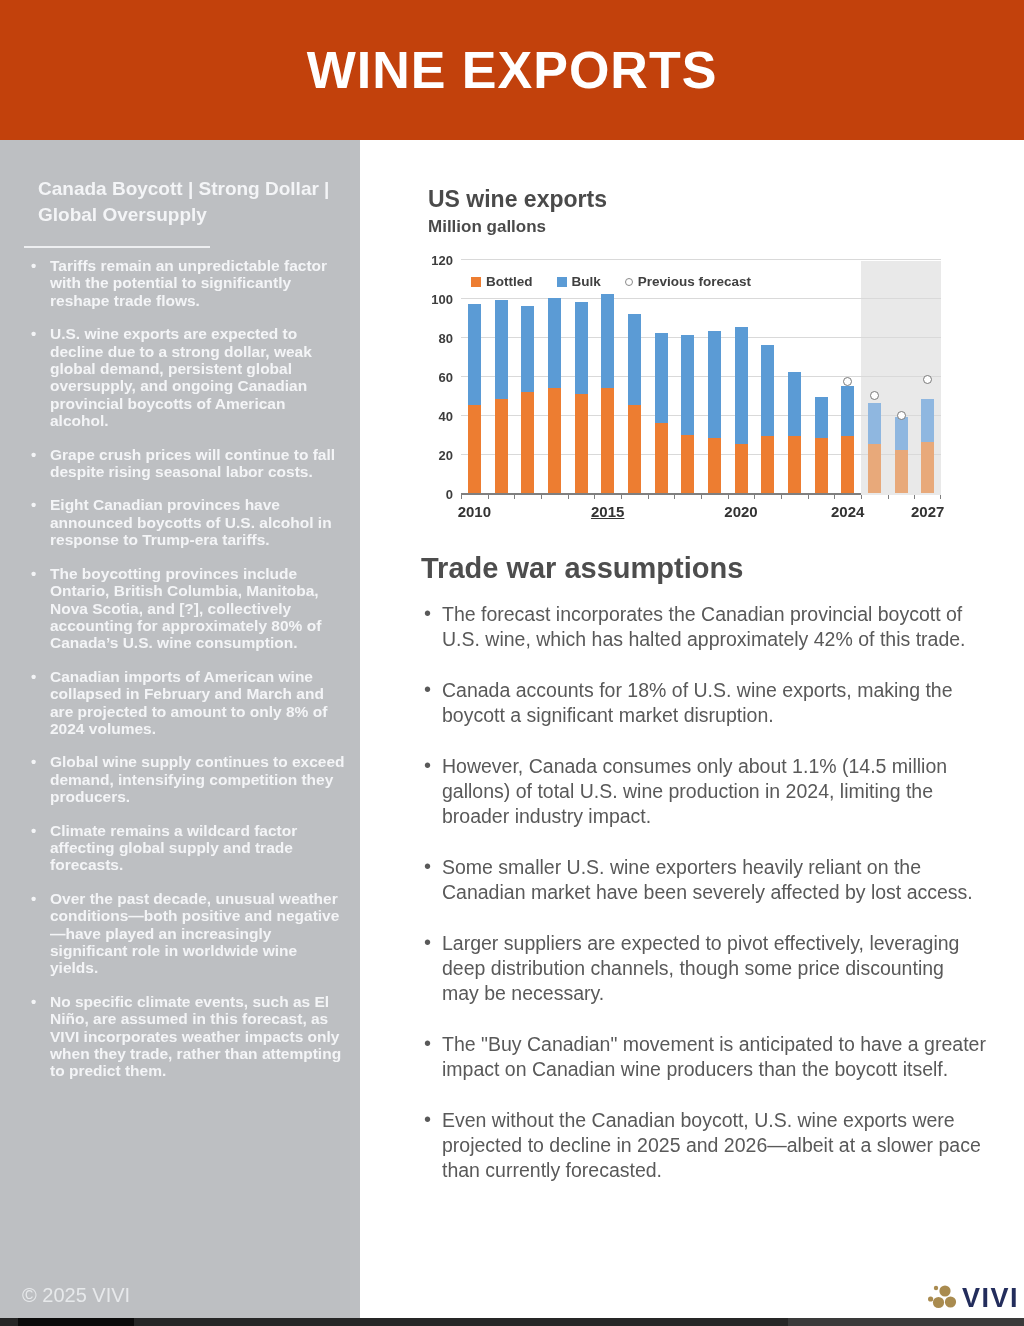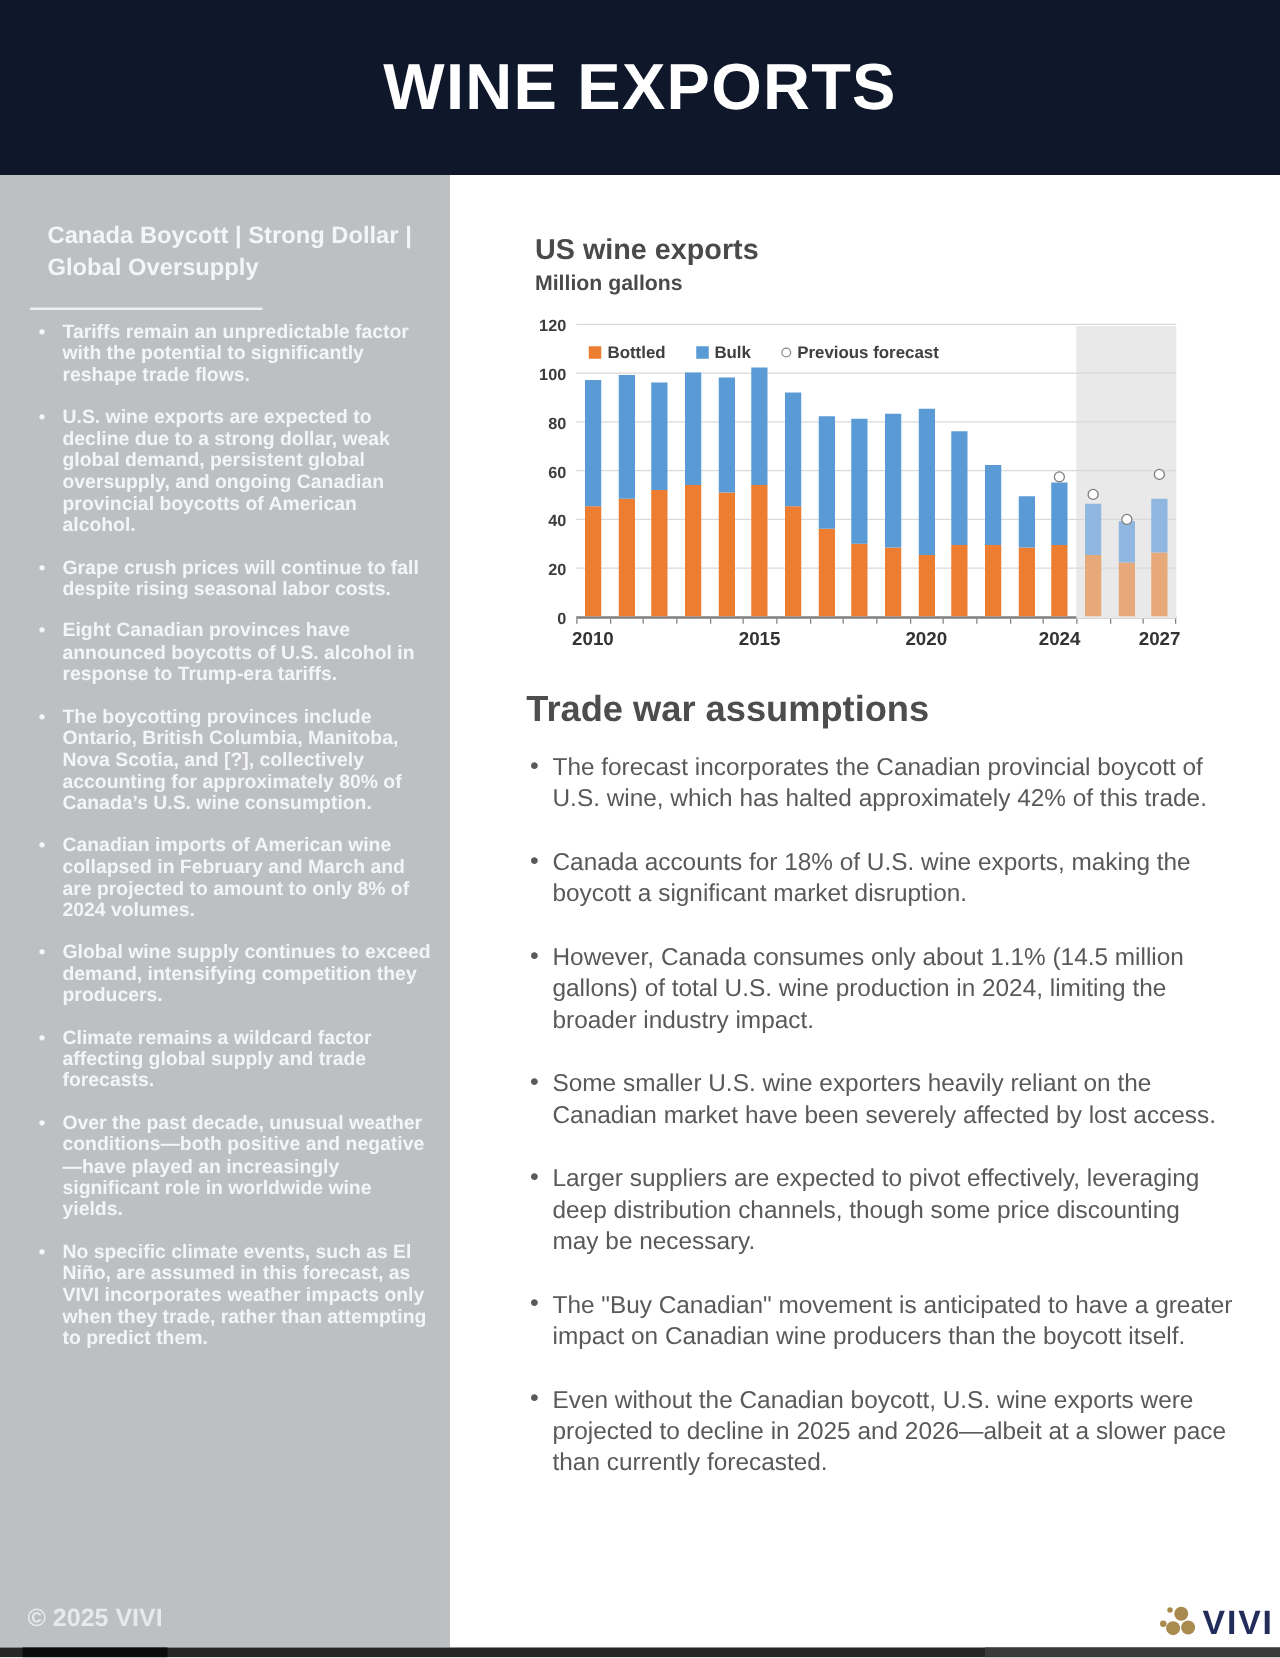--- a/index.html
+++ b/index.html
@@ -23,21 +23,21 @@
     position:absolute; left:38px; top:36px; width:334px; margin:0;
     font-size:19px; line-height:26px; font-weight:700; color:#F4F5F7;
   }
   .side-rule { position:absolute; left:24px; top:106px; width:186px; height:2px; background:#EEEFF1; }
   .side-list { position:absolute; left:26px; top:117px; width:320px; margin:0; padding:0; list-style:none; }
   .side-list li {
     position:relative; padding-left:24px; font-size:15.5px; line-height:17.4px;
     font-weight:700; margin-bottom:16px; color:#F4F5F7;
   }
   .side-list li::before { content:"\2022"; position:absolute; left:5px; top:0; font-size:15px; }
-  .copyright { position:absolute; left:22px; top:1144px; font-size:20px; font-weight:700; color:#E7E9EB; }
+  .copyright { position:absolute; left:22px; top:1144px; font-size:20px; font-weight:400; color:#E7E9EB; }
   
   .chart-title { position:absolute; left:428px; top:186px; margin:0; font-size:23px; font-weight:700; color:#4A4A4A; }
   .chart-sub   { position:absolute; left:428px; top:217px; font-size:17px; font-weight:700; color:#4A4A4A; }
   .chart { position:absolute; left:429px; top:252px; width:514px; height:266px; }
   .ylabels { position:absolute; left:0; top:9px; width:26px; height:234px; }
   .ylab { position:absolute; right:2px; font-size:13px; font-weight:600; color:#3d3d3d; }
   .plot {
     position:absolute; left:32px; top:9px; width:480px; height:234px;
     border-bottom:2px solid #7F7F7F;
   }
@@ -70,21 +70,21 @@
   
   .bottombar { position:absolute; left:0; top:1318px; width:1024px; height:8px; background:#262626; }
   .bottombar .thumb { position:absolute; left:18px; top:0; width:116px; height:8px; background:#0b0b0b; }
   .bottombar .seg { position:absolute; left:788px; top:0; width:236px; height:8px; background:#3A3A3A; }
 </style>
 </head>
 <body>
 
 <div id="page">
 
-  <header class="header" style="background: #0f172a; text-align: center;">
+  <header class="header" style="background: #c2410c; text-align: center;">
     <h1>WINE EXPORTS</h1>
   </header>
 
   <aside class="sidebar">
     <h2>Canada Boycott | Strong Dollar | Global Oversupply</h2>
     <div class="side-rule"></div>
     <ul class="side-list">
         <li>Tariffs remain an unpredictable factor with the potential to significantly reshape trade flows.</li>
         <li>U.S. wine exports are expected to decline due to a strong dollar, weak global demand, persistent global oversupply, and ongoing Canadian provincial boycotts of American alcohol.</li>
         <li>Grape crush prices will continue to fall despite rising seasonal labor costs.</li>
@@ -189,21 +189,21 @@
         <div class="xtick" style="left: 320px;"></div>
         <div class="xtick" style="left: 346.667px;"></div>
         <div class="xtick" style="left: 373.333px;"></div>
         <div class="xtick" style="left: 400px;"></div>
         <div class="xtick" style="left: 426.667px;"></div>
         <div class="xtick" style="left: 453.333px;"></div>
         <div class="xtick" style="left: 479px;"></div>
       </div>
     <div class="xlabels">
         <div class="xlab" style="left: 13.3333px;">2010</div>
-        <div class="xlab" style="left: 146.667px;">2015</div>
+        <div class="xlab" style="left: 146.667px; text-decoration: underline;">2015</div>
         <div class="xlab" style="left: 280px;">2020</div>
         <div class="xlab" style="left: 386.667px;">2024</div>
         <div class="xlab" style="left: 466.667px;">2027</div>
       </div>
   </div>
 
   <h2 class="section-heading">Trade war assumptions</h2>
   <div class="bullets">
       <ul>
         <li>The forecast incorporates the Canadian provincial boycott of U.S. wine, which has halted approximately 42% of this trade.</li>

